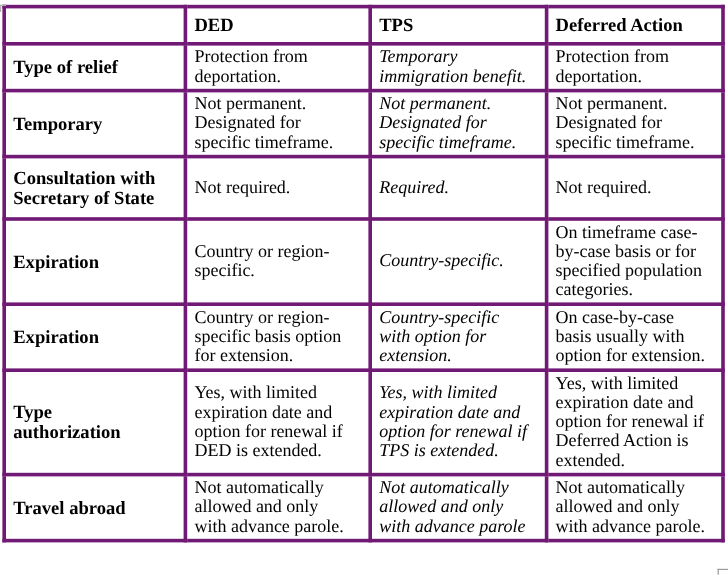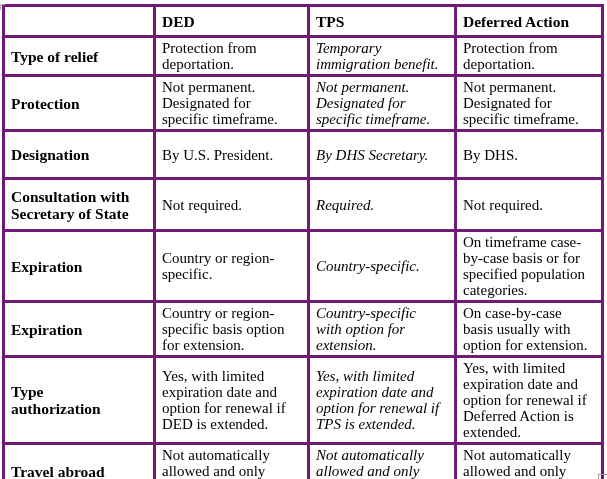--- a/index.html
+++ b/index.html
@@ -101,30 +101,24 @@
       </tr>
     </thead>
     <tbody>
       <tr class="r0">
         <th class="rowhead">Type of relief</th>
         <td class="col-ded">Protection from deportation.</td>
         <td class="col-tps">Temporary immigration benefit.</td>
         <td class="col-da">Protection from deportation.</td>
       </tr>
       <tr class="r1">
-        <th class="rowhead">Protection</th>
+        <th class="rowhead">Temporary</th>
         <td class="col-ded">Not permanent. Designated for specific timeframe.</td>
         <td class="col-tps">Not permanent. Designated for specific timeframe.</td>
         <td class="col-da">Not permanent. Designated for specific timeframe.</td>
-      </tr>
-      <tr class="r2">
-        <th class="rowhead">Designation</th>
-        <td class="col-ded">By U.S. President.</td>
-        <td class="col-tps">By DHS Secretary.</td>
-        <td class="col-da">By DHS.</td>
       </tr>
       <tr class="r3">
         <th class="rowhead">Consultation with Secretary of State</th>
         <td class="col-ded">Not required.</td>
         <td class="col-tps">Required.</td>
         <td class="col-da">Not required.</td>
       </tr>
       <tr class="r4">
         <th class="rowhead">Expiration</th>
         <td class="col-ded">Country or region-specific.</td>

